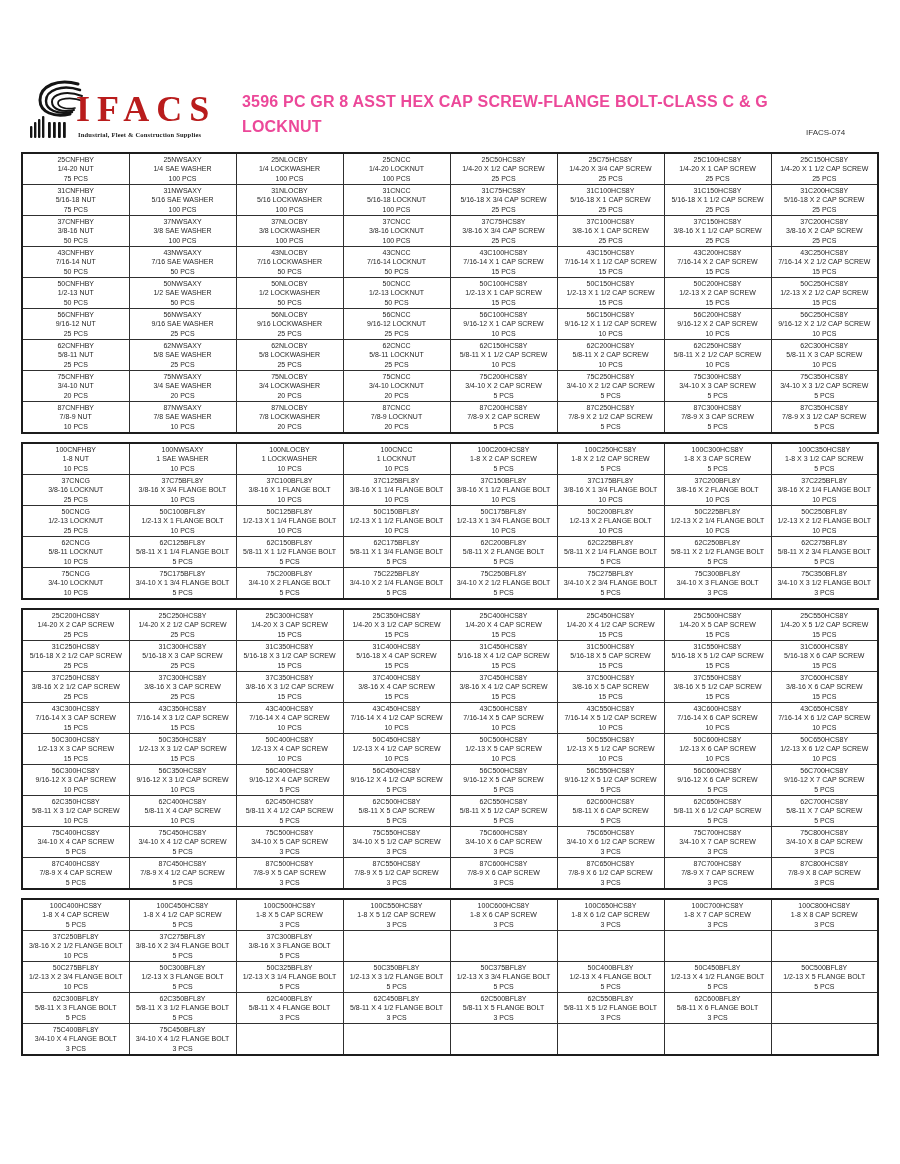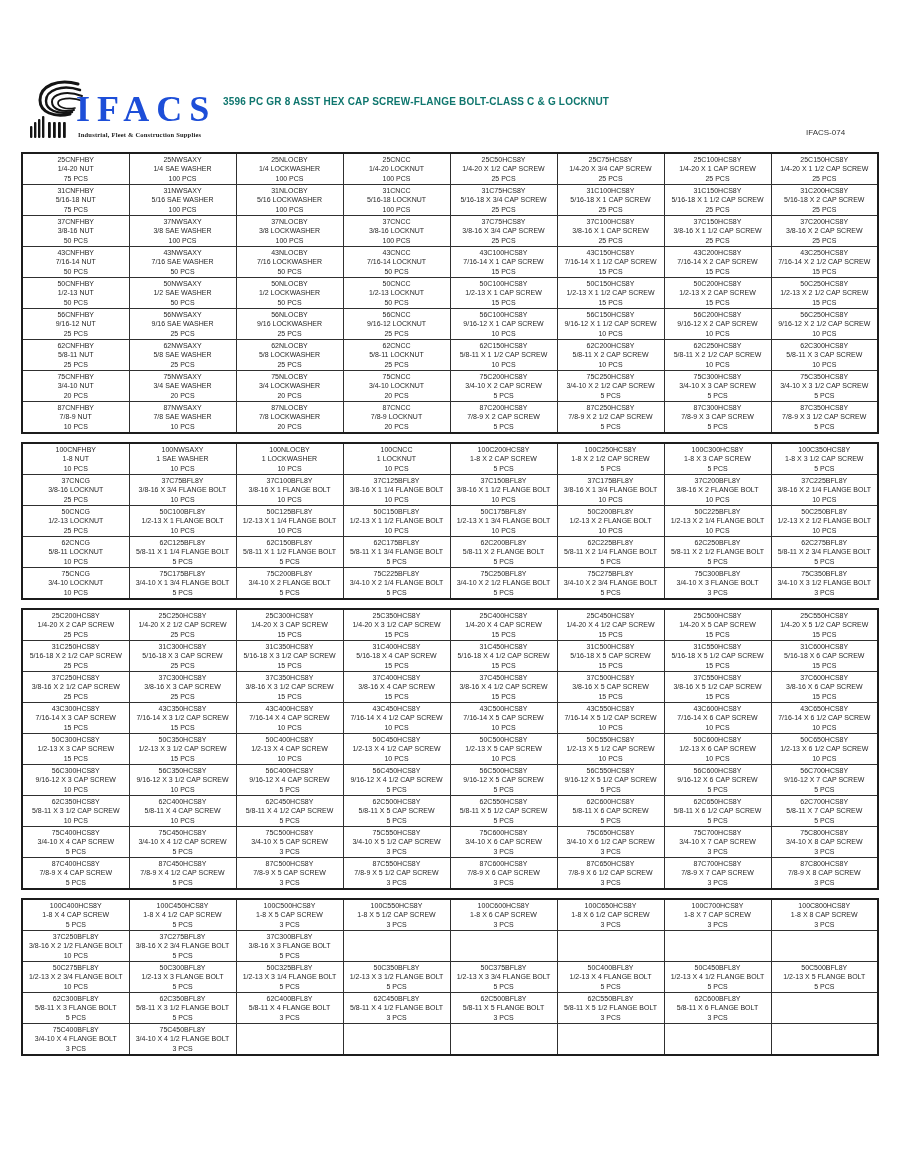--- a/index.html
+++ b/index.html
@@ -2,25 +2,25 @@
 <html><head>
 <meta charset="utf-8">
 <style>
   html,body{margin:0;padding:0;background:#ffffff;}
   .page{position:relative;width:900px;height:1164px;background:#ffffff;
         font-family:"Liberation Sans",sans-serif;overflow:hidden;}
 
   
   .logo-icon{position:absolute;left:28px;top:76px;}
   .logo-text{position:absolute;left:76px;top:88px;font-family:"Liberation Serif",serif;
-             font-weight:bold;font-size:36px;letter-spacing:7px;color:#1d4ed8;}
+             font-weight:bold;font-size:36px;letter-spacing:7px;color:#b91c1c;}
   .logo-tagline{position:absolute;left:78px;top:131px;font-family:"Liberation Serif",serif;
                 font-weight:bold;font-size:6.5px;color:#1a1a1a;letter-spacing:.2px;}
-  .title{position:absolute;left:223px;top:89px;width:560px;color:#0f766e;
-         font-size:10px;font-weight:bold;line-height:25px;letter-spacing:.2px;}
+  .title{position:absolute;left:242px;top:89px;width:560px;color:#ec4899;
+         font-size:16px;font-weight:bold;line-height:25px;letter-spacing:.2px;}
   .doc-code{position:absolute;left:806px;top:128px;font-size:8px;color:#333;}
 
   
   .blocks{position:absolute;left:21px;top:152px;width:858px;}
   table.block{border-collapse:collapse;width:858px;table-layout:fixed;
               margin:0 0 8px 0;border:2px solid #1c1c1c;}
   table.block td{border:1px solid #303030;height:30px;padding:0 1px;
                  text-align:center;vertical-align:middle;font-size:7px;
                  line-height:1.32;color:#262626;overflow:hidden;white-space:nowrap;}
   td div{white-space:nowrap;}

